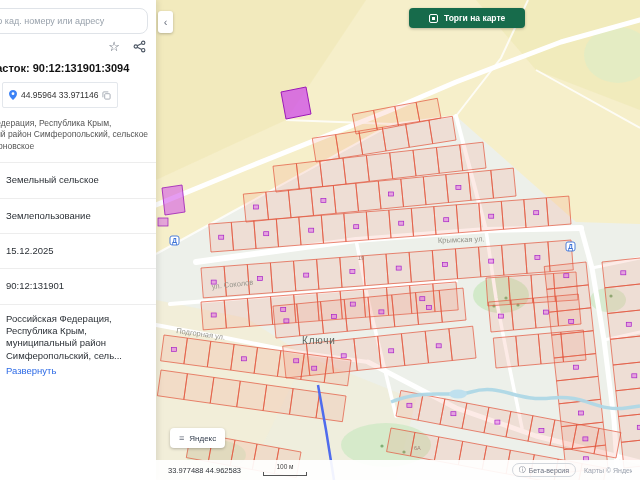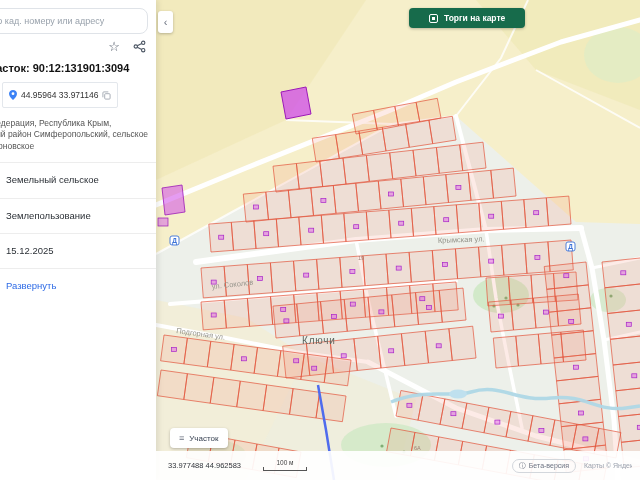--- a/index.html
+++ b/index.html
@@ -49,21 +49,21 @@
   .auction-btn{position:absolute;left:253px;top:8px;background:#176b4b;color:#fff;
     border:none;border-radius:4px;padding:5px 20px;font-size:8.5px;font-weight:600;
     display:flex;align-items:center;gap:6px;cursor:pointer;z-index:4;
     box-shadow:0 1px 3px rgba(0,0,0,.25)}
   .auction-ic{width:9px;height:9px;border:1.3px solid #fff;border-radius:2px;position:relative}
   .auction-ic::after{content:"";position:absolute;left:2px;top:2px;width:3px;height:3px;background:#fff}
   .legend-btn{position:absolute;left:14px;top:428px;background:#fff;border:none;border-radius:4px;
     padding:5px 9px;font-size:8px;color:#374151;display:flex;align-items:center;gap:5px;
     box-shadow:0 1px 3px rgba(0,0,0,.25);cursor:pointer;z-index:4}
   .legend-btn .lic{color:#6b7280;font-size:9px}
-  .statusbar{position:absolute;left:0;right:0;bottom:0;height:29px;background:rgba(255,255,255,.92);
+  .statusbar{position:absolute;left:0;right:0;bottom:0;height:20px;background:rgba(255,255,255,.92);
     display:flex;align-items:center;padding:0 8px 0 12px;z-index:4;overflow:hidden}
   .coords{font-size:7.5px;color:#30343a;white-space:nowrap}
   .scale{display:flex;flex-direction:column;align-items:center;margin-left:22px}
   .scale .slabel{font-size:6.5px;color:#444;line-height:1}
   .scale .sbar{width:44px;height:4px;border-left:1px solid #555;border-right:1px solid #555;
     border-bottom:1px solid #555;margin-top:1px}
   .bar-spacer{flex:1}
   .beta-pill{display:flex;align-items:center;gap:3px;border:1px solid #d3d7dc;border-radius:9px;
     padding:1px 6px;color:#6b7280;font-size:7px;white-space:nowrap}
   .attrib{margin-left:8px;font-size:7px;color:#9ca3af;white-space:nowrap;width:48px;overflow:hidden}
@@ -117,21 +117,25 @@
       <div class="rows">
         <div class="row">
           <span>Земельный сельское</span>
         </div>
         <div class="row">
           <span>Землепользование</span>
         </div>
         <div class="row">
           <span>15.12.2025</span>
         </div>
+        <div class="row">
+          <span>90:12:131901</span>
+        </div>
         <div class="row addr-row">
+          <span>Российская Федерация, Республика Крым, муниципальный район Симферопольский, сель...</span>
           <a class="expand">Развернуть</a>
         </div>
 
       </div>
     </div>
   </aside>
 
   <div id="map">
     <svg id="map-svg" width="484" height="480" viewBox="0 0 484 480">
 
@@ -422,21 +426,21 @@
         <span>‹</span>
       </div>
 
     <button class="auction-btn">
       <span class="auction-ic"></span>
       <span>Торги на карте</span>
     </button>
 
     <button class="legend-btn">
       <span class="lic">≡</span>
-      <span>Участок</span>
+      <span>Яндекс</span>
     </button>
 
     <div class="statusbar">
       <span class="coords">33.977488  44.962583</span>
       <span class="scale">
         <span class="slabel">100 м</span>
         <span class="sbar"></span>
       </span>
       <span class="bar-spacer"></span>
       <span class="beta-pill">

